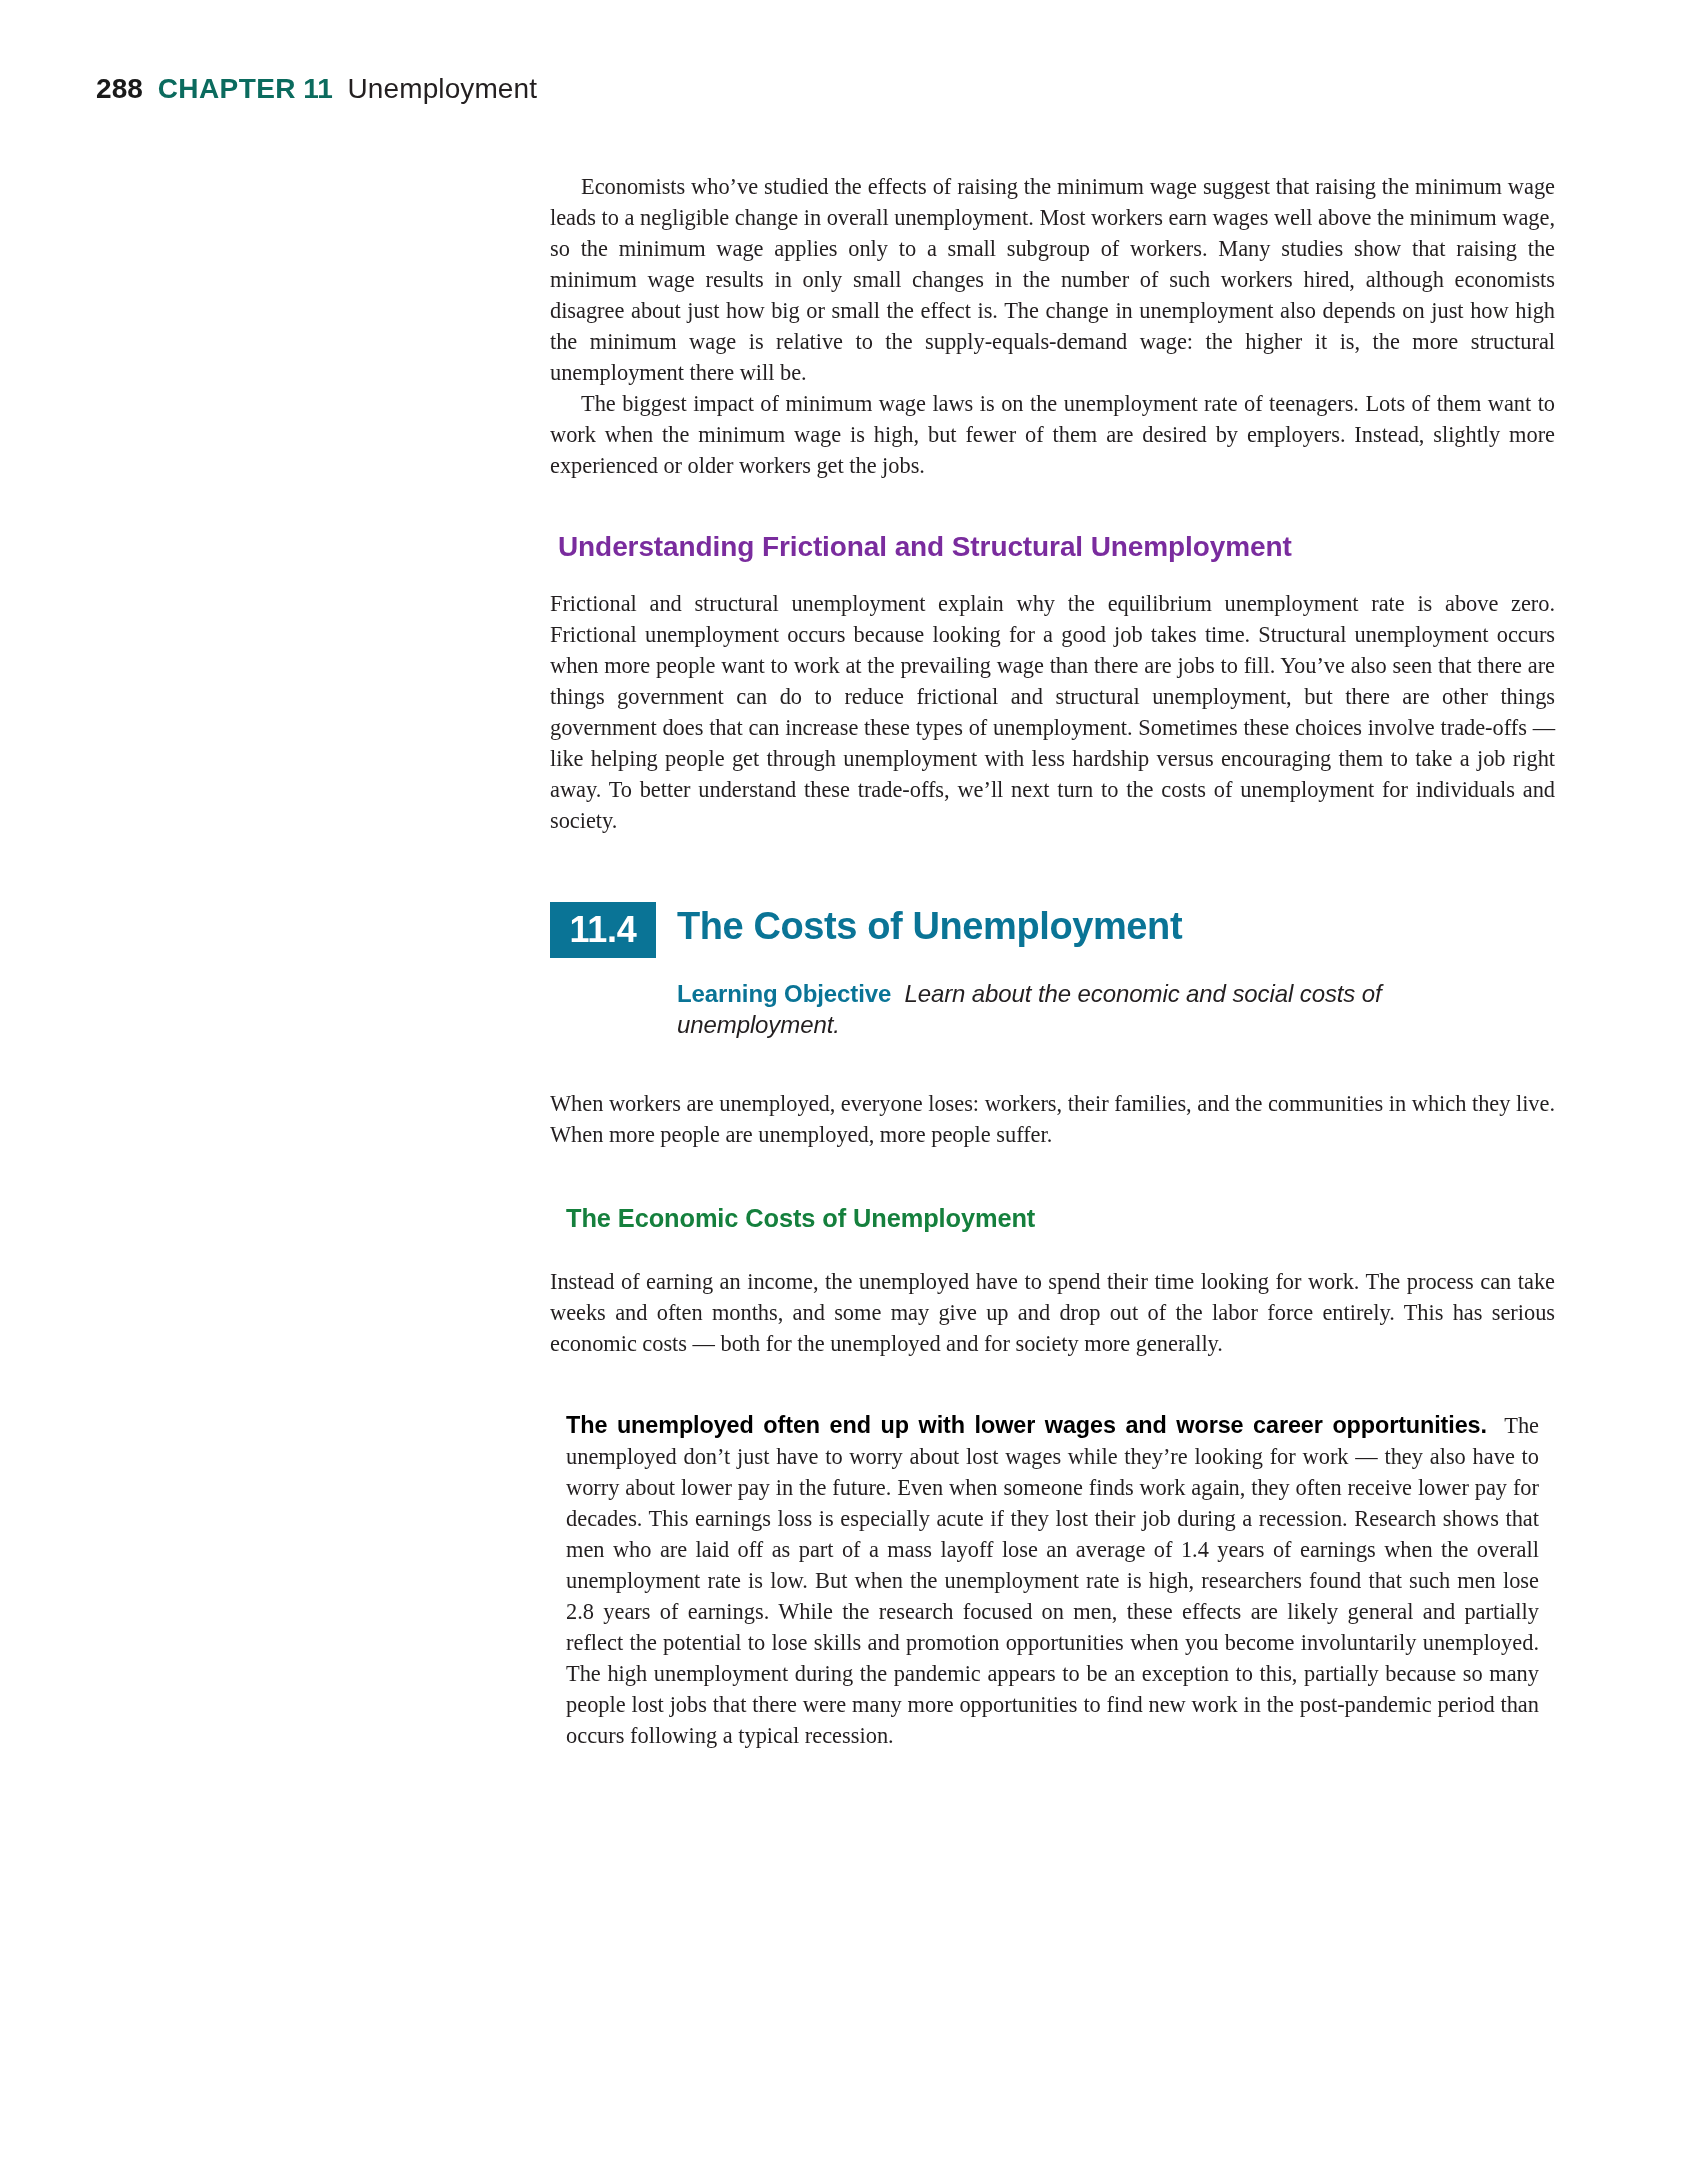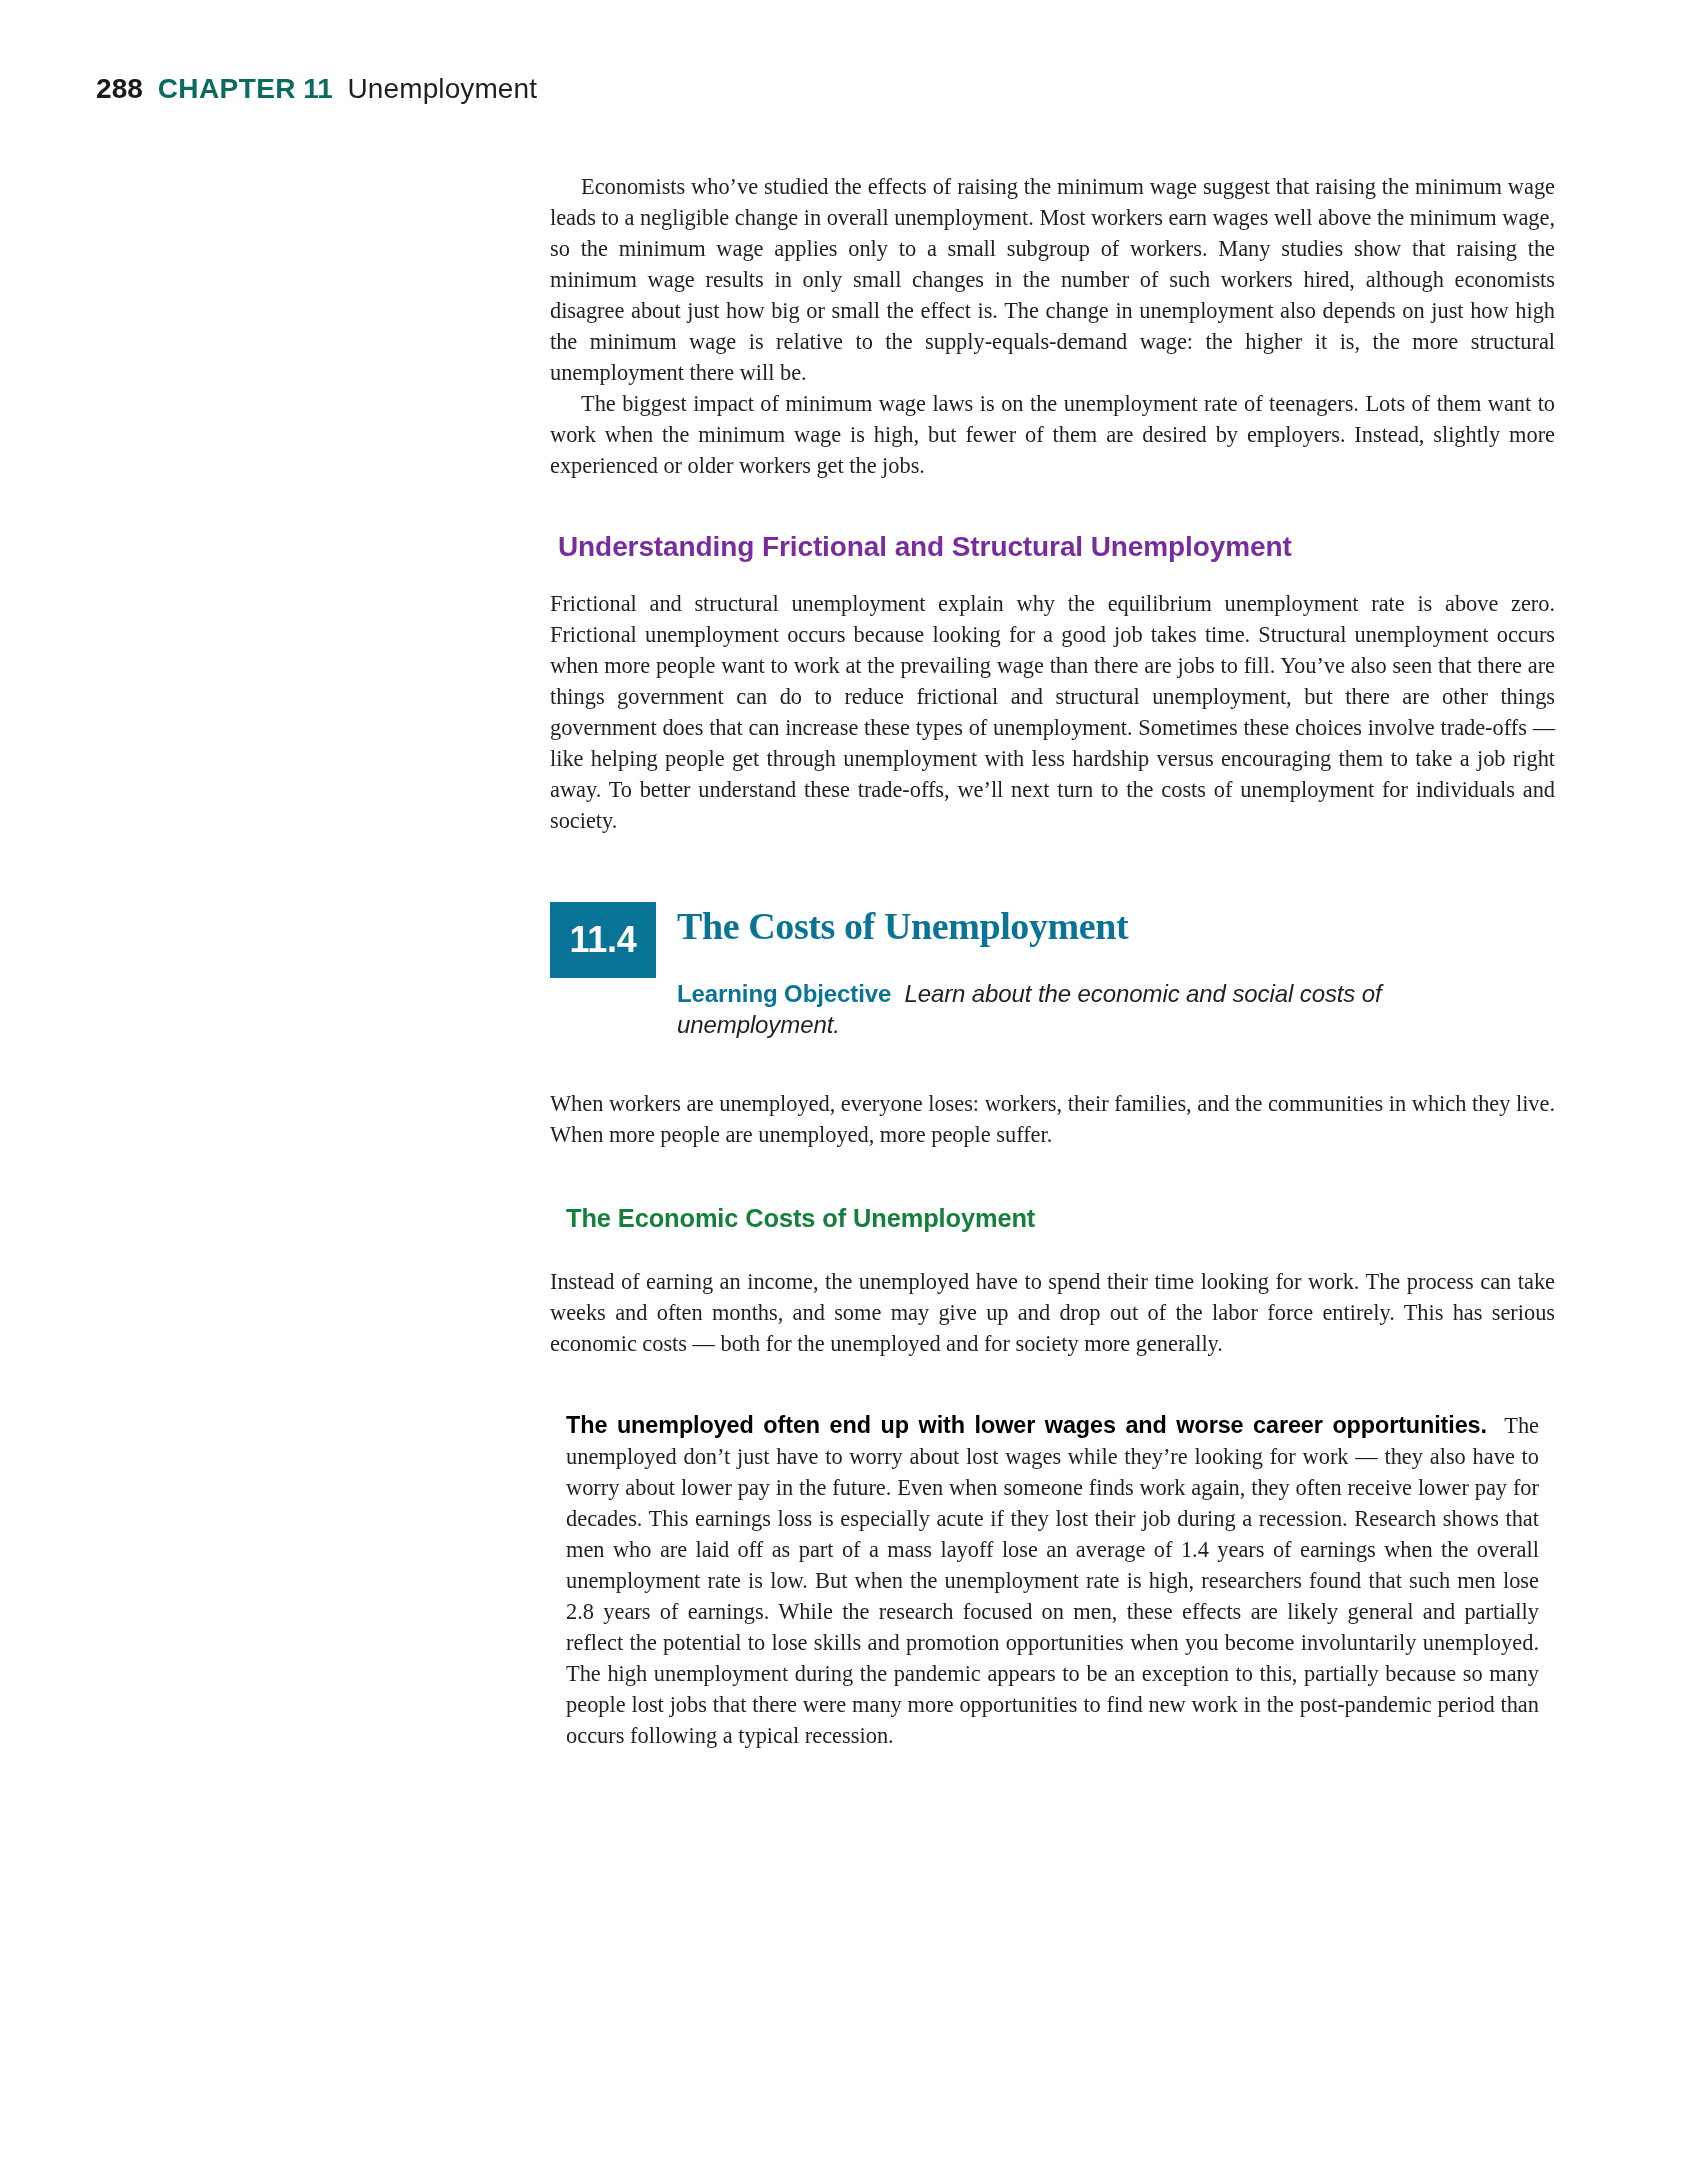--- a/index.html
+++ b/index.html
@@ -98,37 +98,37 @@
   
   .section-block {
     position: relative;
     margin-top: 64px;
   }
   .sec-badge {
     position: absolute;
     left: 0px;
     top: 2px;
     width: 106px;
-    height: 76px;
+    height: 56px;
     background: #0a7496;
     display: flex;
     align-items: center;
     justify-content: center;
   }
   .sec-badge-text {
     font-family: "Liberation Sans", sans-serif;
     font-weight: 700;
     font-size: 36px;
     line-height: 1;
     color: #ffffff;
     letter-spacing: -0.3px;
   }
   .sec-title {
     margin: 0 0 0 127px;
-    font-family: Liberation Serif, serif;
+    font-family: Liberation Sans, sans-serif;
     font-weight: 700;
     font-size: 38px;
     line-height: 44px;
     color: #0a7496;
     letter-spacing: -0.4px;
     padding-top: 4px;
   }
   .learn-obj {
     margin: 30px 0 0 127px;
     width: 823px;

